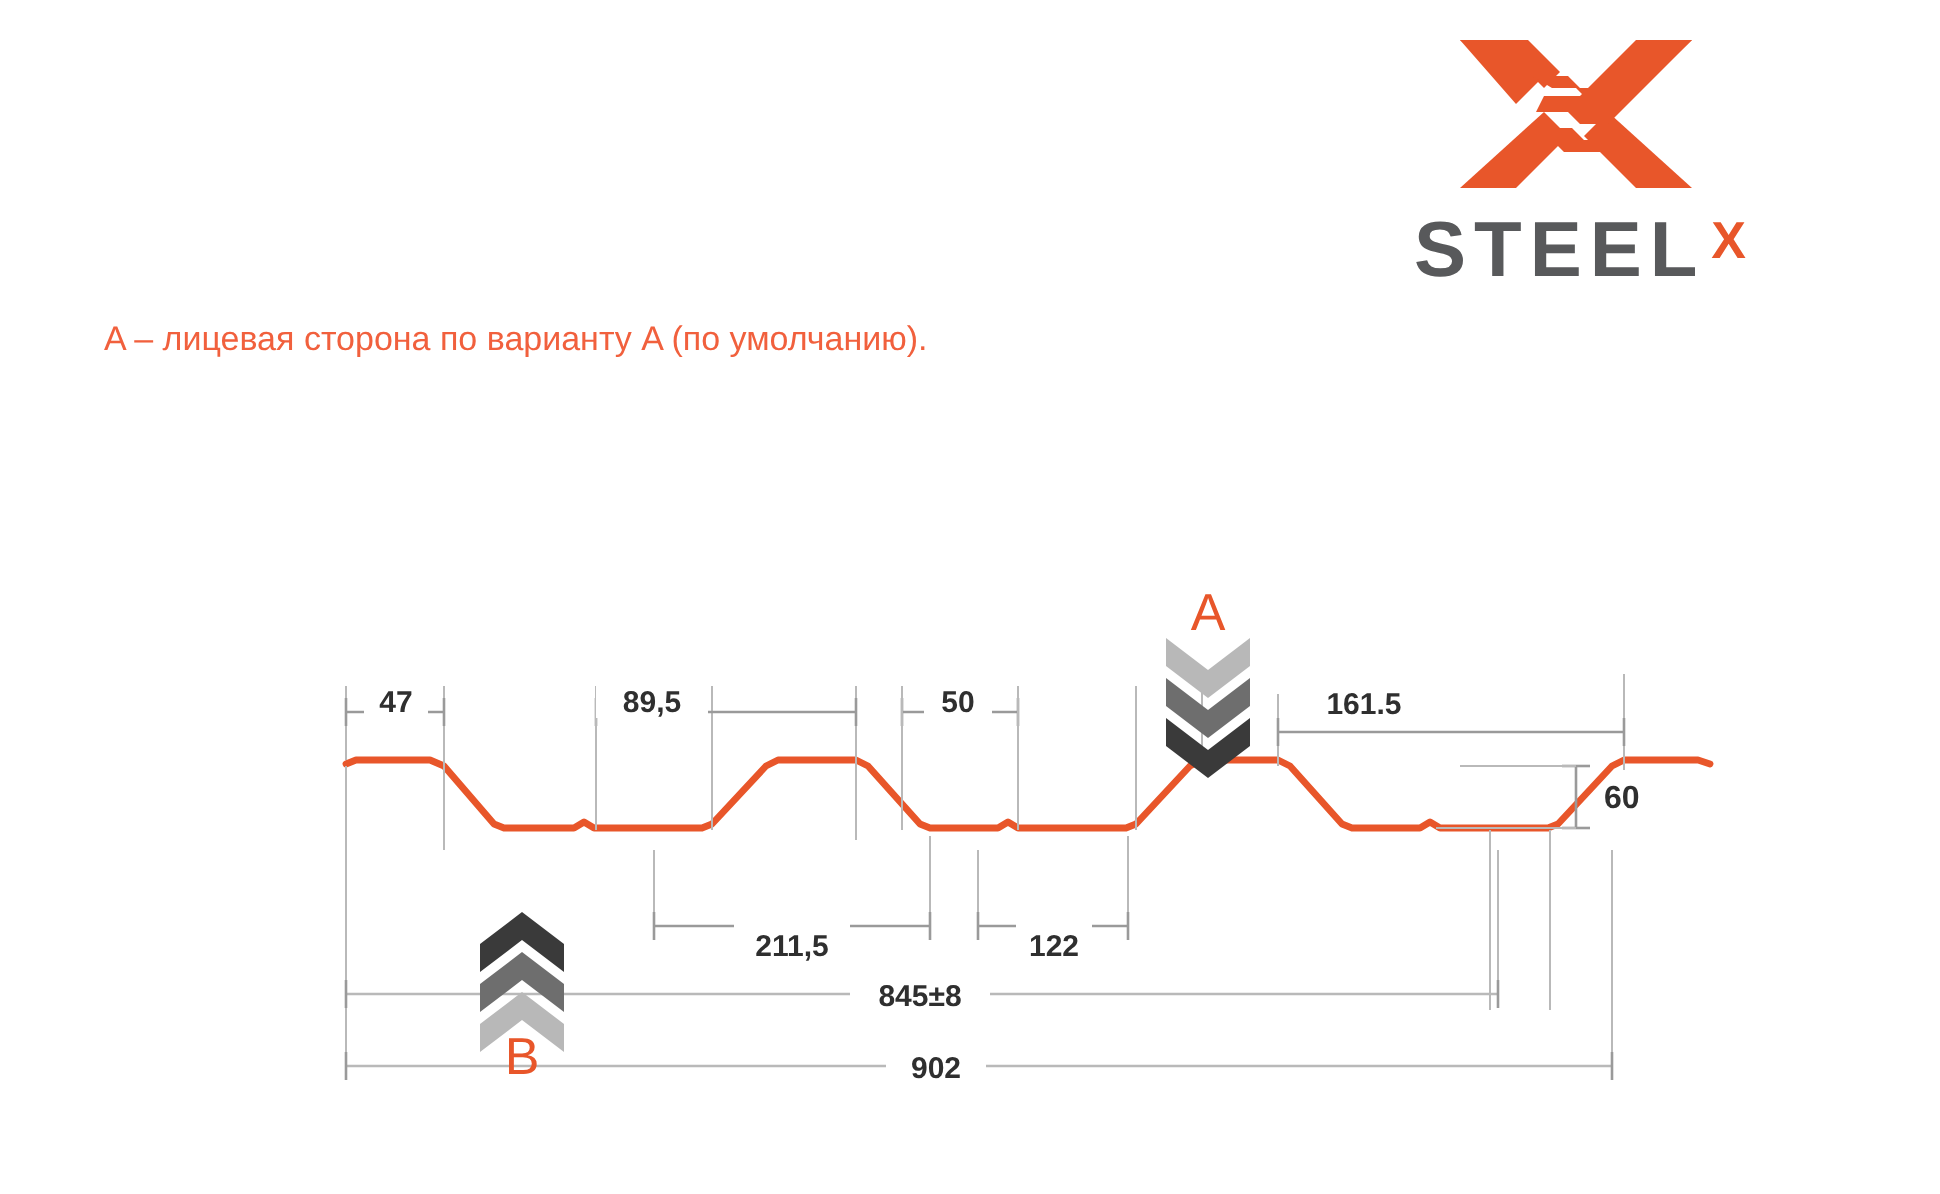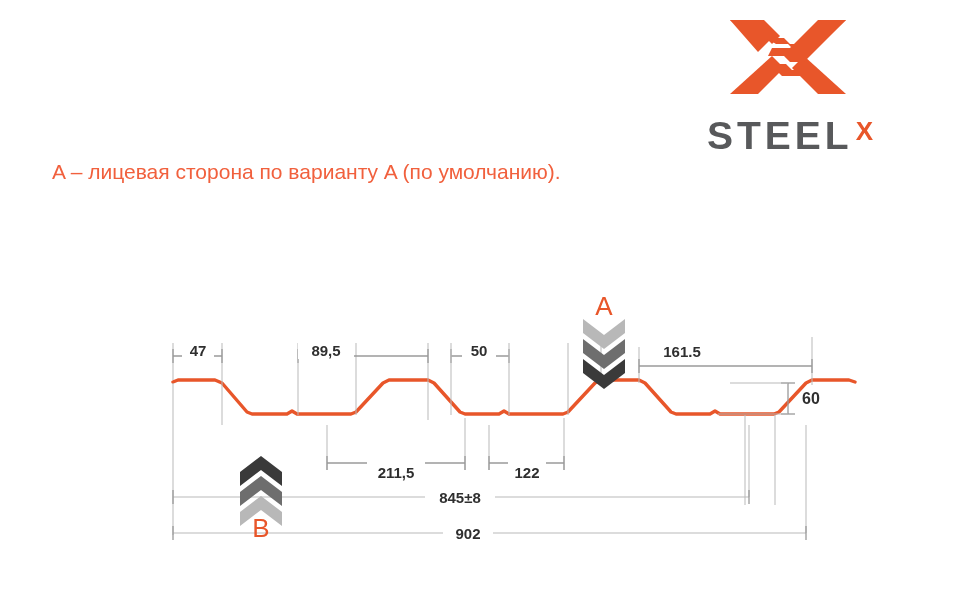--- a/index.html
+++ b/index.html
@@ -21,21 +21,21 @@
   }
   .logo-mark{
     position:absolute;
     left:38px; top:0;
     width:120px; height:78px;
   }
   .logo-wordmark{
     position:absolute;
     left:0; top:88px;
     width:200px; height:40px;
-    display:flex; align-items:baseline; justify-content:center;margin-top:10px;
+    display:flex; align-items:baseline; justify-content:center;
   }
   .logo-steel{
     font-family:"Liberation Sans","DejaVu Sans",sans-serif;
     font-weight:bold;
     font-size:39px;
     letter-spacing:4px;
     color:#58595b;
     line-height:1;
   }
   .logo-x{
@@ -47,21 +47,21 @@
     margin-left:3px;
     position:relative;
     top:-9px;
   }
 
   
   .legend{
     position:absolute;
     left:52px;
     color:#f1603d;
-    font-size:21px;
+    font-size:17px;
     font-family:"Liberation Sans","DejaVu Sans",sans-serif;
     font-weight:400;
     white-space:nowrap;
   }
   .legend-a{ top:160px; }
   .legend-b{ top:216px; }
 
   
   .drawing{
     position:absolute;

